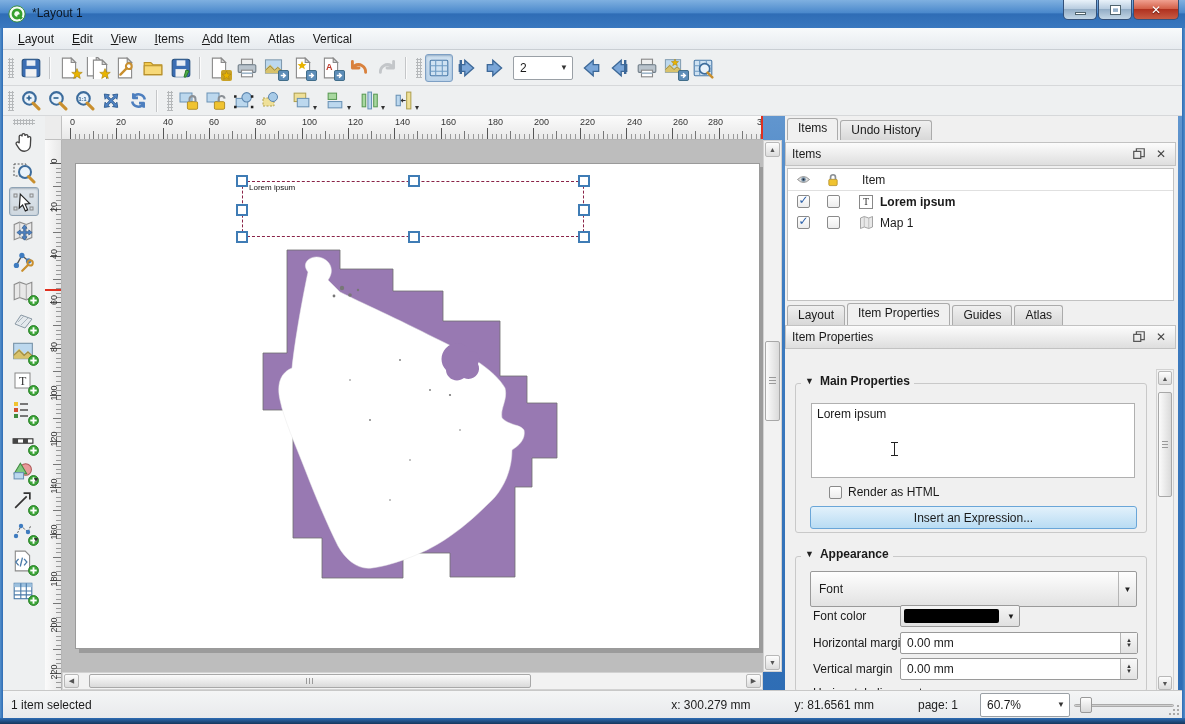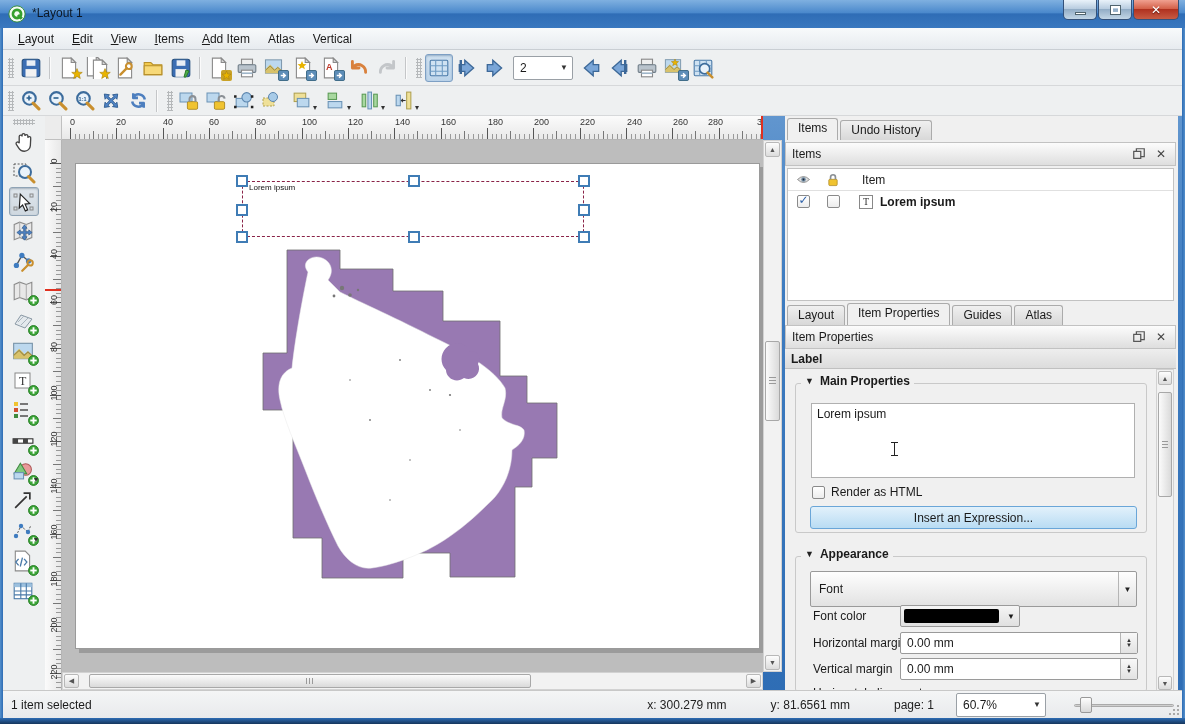--- a/index.html
+++ b/index.html
@@ -125,21 +125,21 @@
 .swatch-btn .sw { position:absolute; left:3px; top:3px; right:20px; bottom:3px; background:#000; border-radius:2px; }
 .swatch-btn .dd { position:absolute; right:0; top:0; bottom:0; width:16px; display:flex; align-items:center; justify-content:center; font-size:8px; }
 .spin { position:absolute; height:22px; background:#fff; border:1px solid #9a9a9a; border-radius:2px; }
 .spin .val { position:absolute; left:6px; top:3px; font-size:12px; }
 .spin .btns { position:absolute; right:0; top:0; bottom:0; width:17px; border-left:1px solid #b5b5b5; background:linear-gradient(180deg,#f8f8f8,#e2e2e2); display:flex; flex-direction:column; align-items:center; justify-content:center; font-size:6px; color:#333; line-height:5px; }
 
 
 .statusbar { position:absolute; left:3px; top:690px; width:1179px; height:28px; background:linear-gradient(180deg,#f4f5f6,#e8eaec); border-top:1px solid #c8c8c8; display:flex; align-items:center; }
 .status-msg { padding-left:8px; flex:1; }
 .status-cell { padding:0 22px; color:#222; }
-.zoom-combo { width:90px; margin-right:28px; }
+.zoom-combo { width:90px; margin-right:4px; }
 .slider { position:relative; width:100px; height:20px; margin-right:8px; }
 .slider .track { position:absolute; left:0; right:0; top:9px; height:3px; background:#cfcfcf; border:1px solid #aaa; border-radius:2px; }
 .slider .knob { position:absolute; left:6px; top:2px; width:12px; height:16px; background:linear-gradient(180deg,#fdfdfd,#d8d8d8); border:1px solid #999; border-radius:2px; }
 .resize-grip { position:absolute; right:2px; bottom:2px; width:14px; height:14px; background-image:radial-gradient(#a8a8a8 1.2px, transparent 1.4px); background-size:4px 4px; background-position:bottom right; clip-path:polygon(100% 0,100% 100%,0 100%); }
 .bottom-edge { position:absolute; left:0; top:718px; width:1185px; height:6px; background:linear-gradient(180deg,#2d6cb4,#16365c); }
 .side-edge-l { position:absolute; left:0; top:28px; width:3px; bottom:0; background:linear-gradient(90deg,#5590cc,#2d6cb4); }
 .side-edge-r { position:absolute; right:0; top:28px; width:3px; bottom:0; background:linear-gradient(90deg,#2d6cb4,#5590cc); }
 .ic { display:block; }
 </style>
 </head>
@@ -818,51 +818,62 @@
             <span class="cb checked"></span>
           </span>
         <span class="col-lock">
             <span class="cb"></span>
           </span>
         <span class="type-ic">
             <span class="t-box">T</span>
           </span>
         <span class="row-label bold">Lorem ipsum</span>
       </div>
+      <div class="tree-row">
+        <span class="col-eye">
+            <span class="cb checked"></span>
+          </span>
+        <span class="col-lock">
+            <span class="cb"></span>
+          </span>
+        <span class="type-ic">
+            <svg width="15" height="15">
+              <use href="#s-map" width="15" height="15"></use>
+            </svg>
+          </span>
+        <span class="row-label">Map 1</span>
+      </div>
     </div>
 
     <div class="tabrow" style="top:187px">
       <span class="tab">Layout</span>
       <span class="tab active">Item Properties</span>
       <span class="tab">Guides</span>
       <span class="tab">Atlas</span>
     </div>
 
     <div class="ptitle" style="top:209px">
       <span class="t">Item Properties</span>
       <span class="picon">
           <svg width="14" height="14">
             <use href="#s-float"></use>
           </svg>
         </span>
       <span class="picon">✕</span>
     </div>
-    <div class="lbl-header" style="top:233px">
-      <span>Label</span>
-    </div>
 
     <div class="prop-body">
 
       <div class="groupbox" style="top:14px;height:150px"></div>
       <div class="gheader" style="left:16px;top:5px">
         <span class="tri">▼</span>
         <span>Main Properties</span>
       </div>
       <div class="ta" style="left:26px;top:34px;width:324px;height:75px"><span>Lorem ipsum</span><span class="ibeam" style="left: 78px; top: 38px;"></span></div>
-      <div class="chkrow" style="left:27px;top:116px">
+      <div class="chkrow" style="left:44px;top:116px">
         <span class="cb"></span>
         <span>Render as HTML</span>
       </div>
       <div class="expr-btn" style="left:25px;top:137px;width:327px">
         <span>Insert an Expression...</span>
       </div>
 
       <div class="groupbox" style="top:187px;height:136px"></div>
       <div class="gheader" style="left:16px;top:178px">
         <span class="tri">▼</span>

